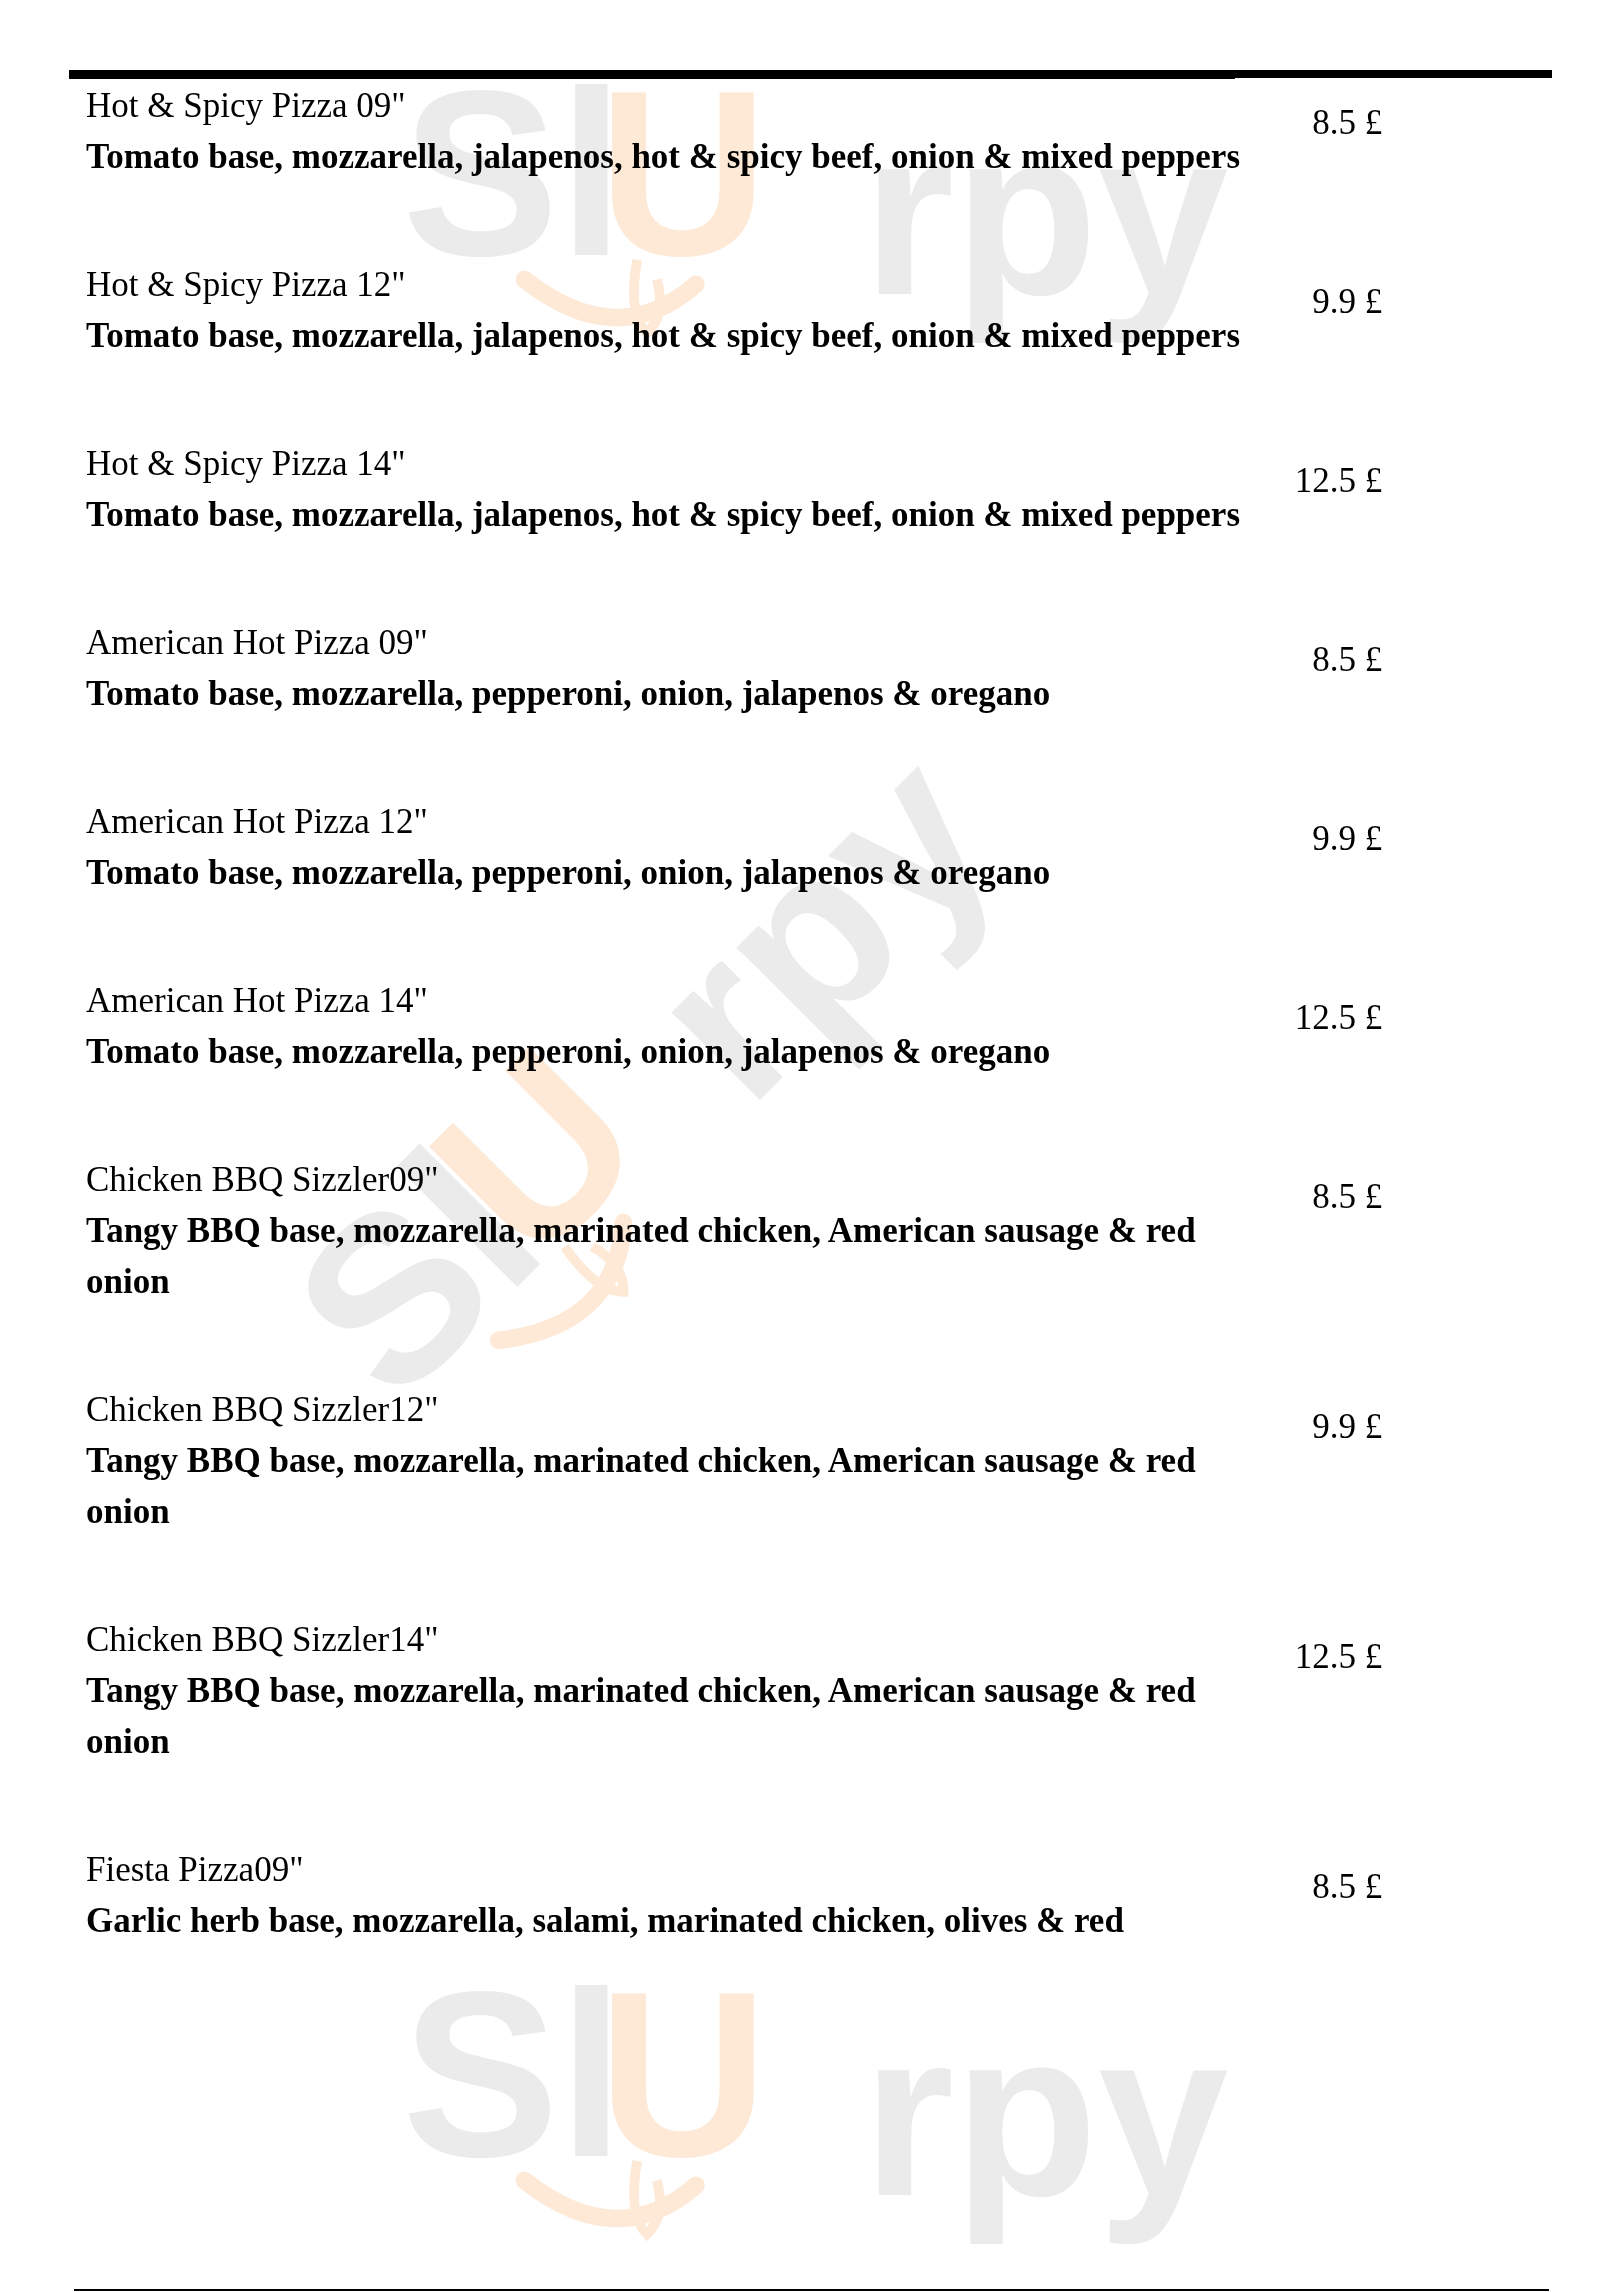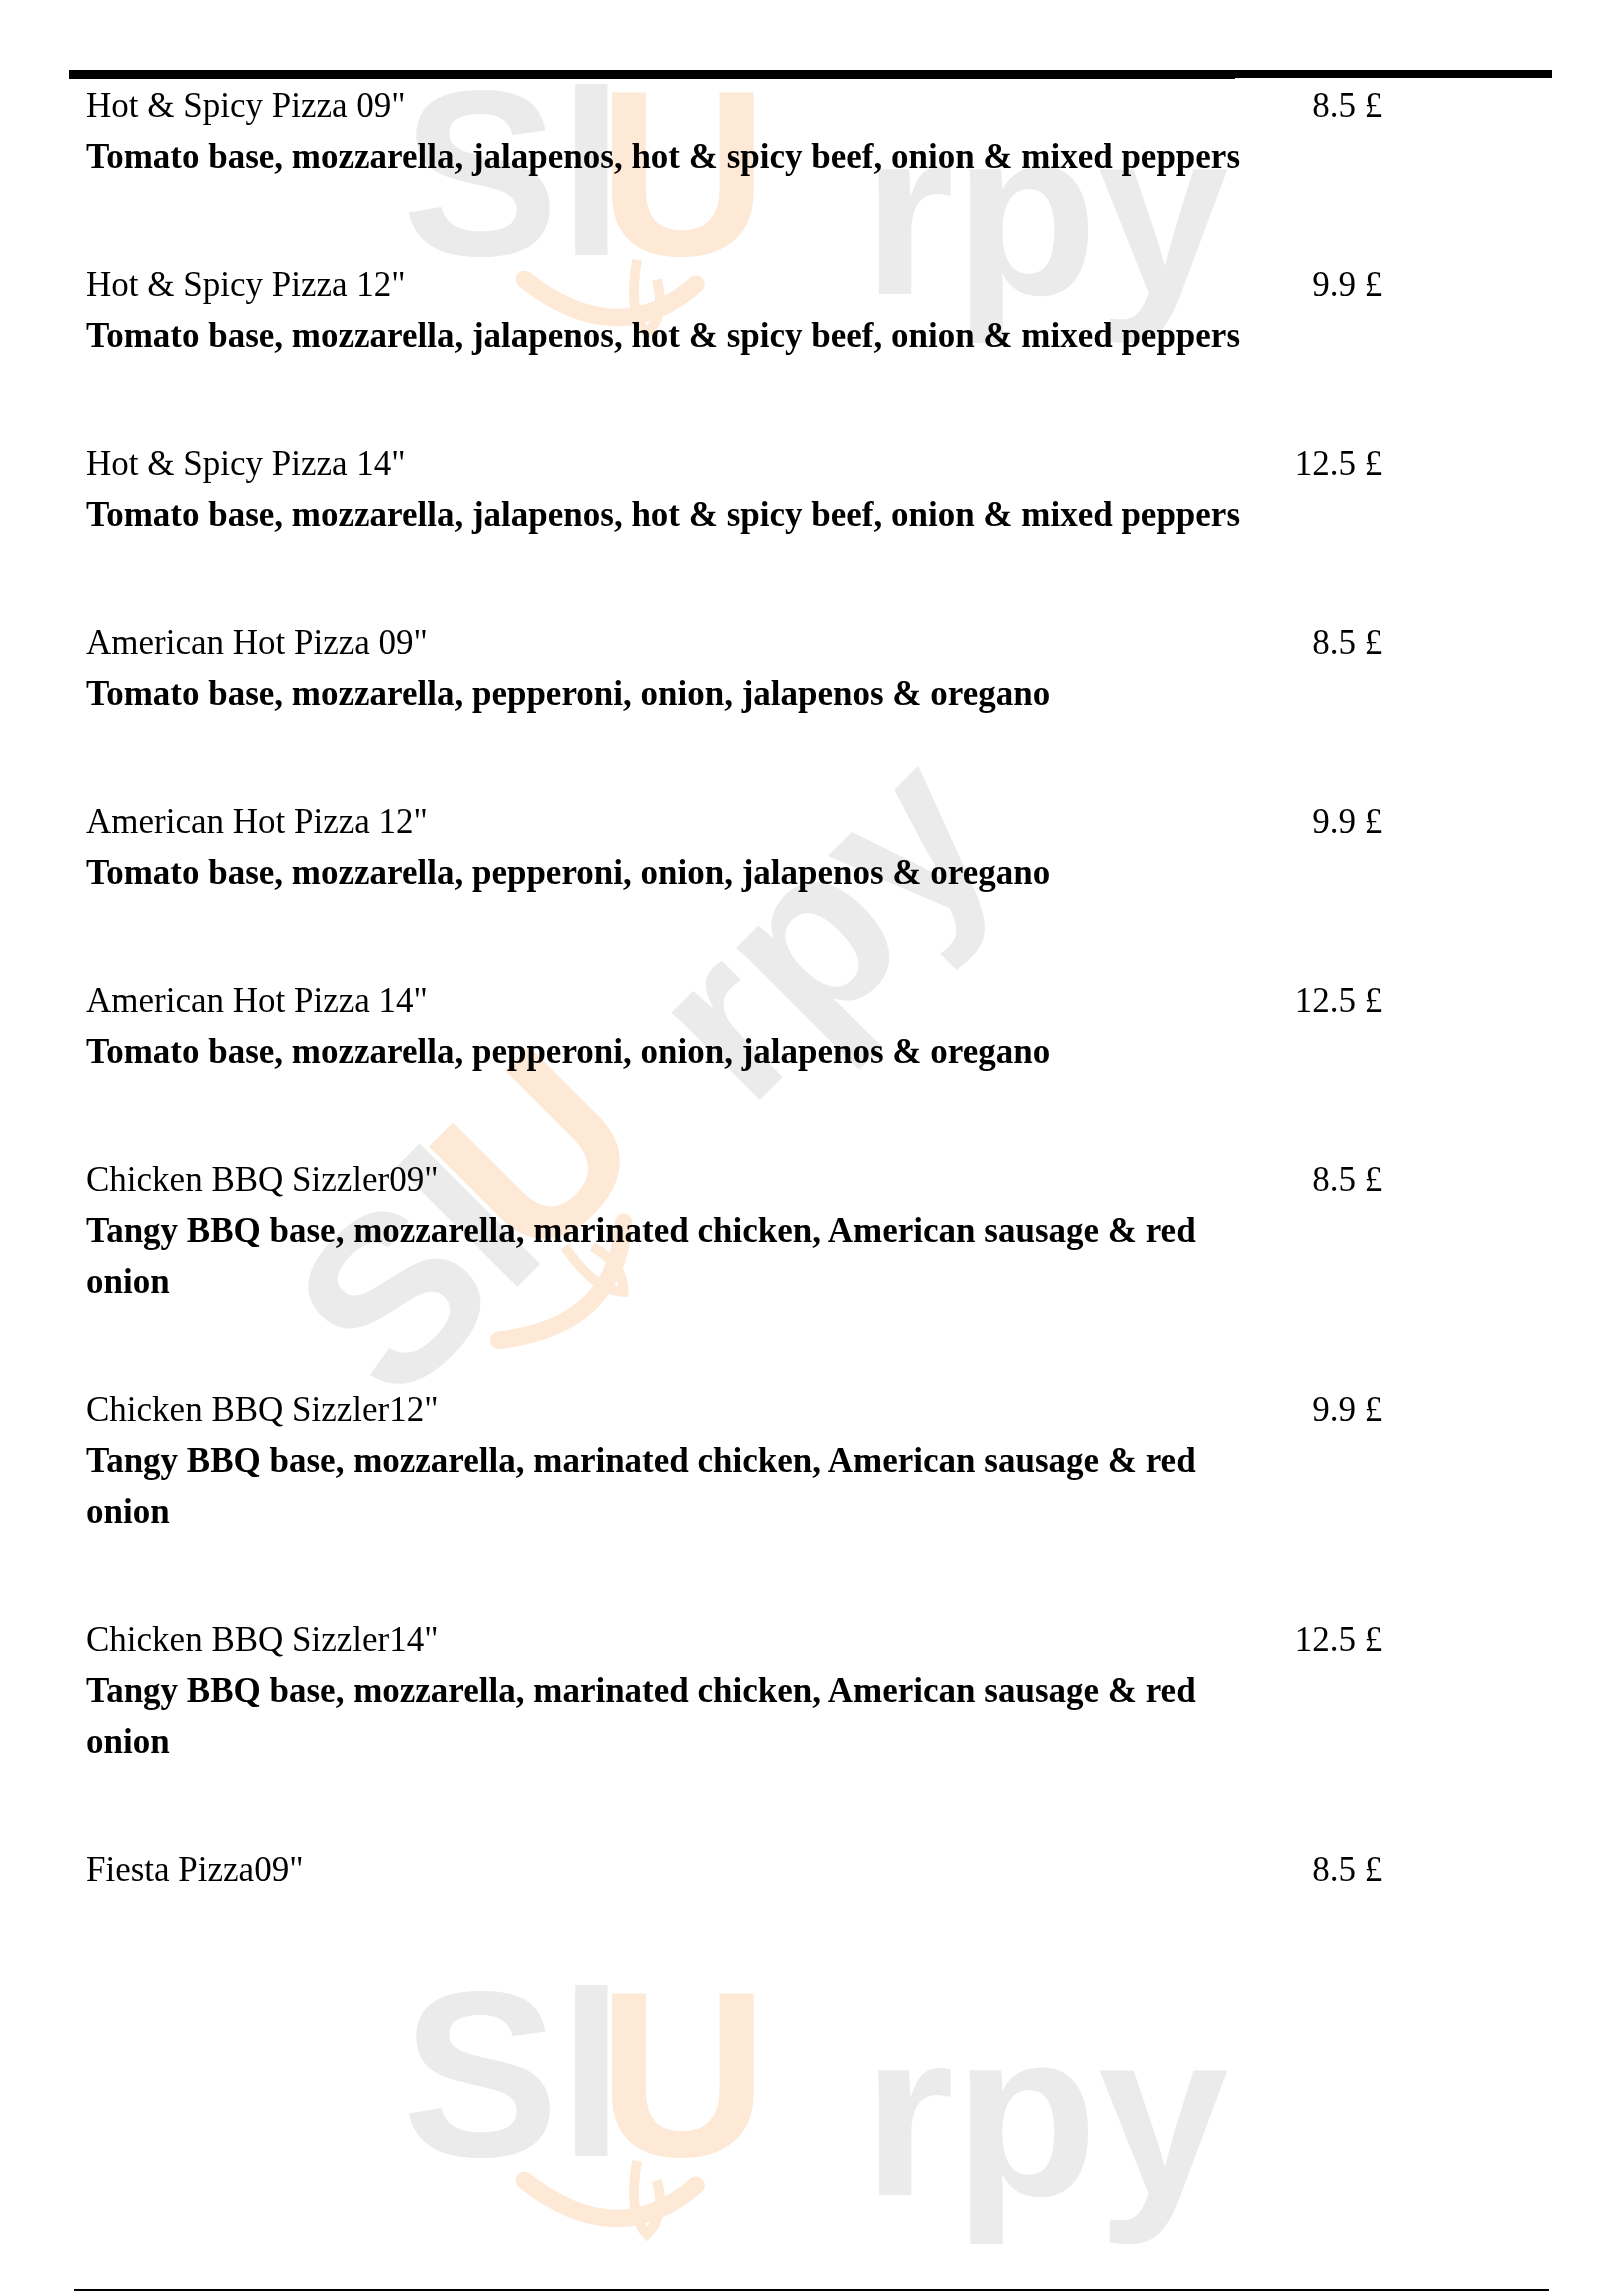--- a/index.html
+++ b/index.html
@@ -11,21 +11,21 @@
 
     .rule-top { position: absolute; left: 69px; top: 70px; width: 1483px; height: 7.8px; background: #000; z-index: 2; }
     .rule-top-step { position: absolute; left: 69px; top: 77px; width: 1166px; height: 2px; background: #000; z-index: 2; }
     .rule-bottom { position: absolute; left: 74px; top: 2289px; width: 1475px; height: 2px; background: #000; z-index: 2; }
 
     .menu { position: absolute; left: 86px; top: 80px; width: 1304px; z-index: 1; }
     .item { position: relative; margin-bottom: 77px; }
     .item-text { width: 1157px; font-size: 35px; line-height: 51px; }
     .item-name { display: block; }
     .item-desc { display: block; font-weight: bold; }
-    .item-price { position: absolute; right: 7.8px; top: 0; font-size: 35px; line-height: 51px; text-align: left; white-space: nowrap; }
+    .item-price { position: absolute; right: 7.8px; top: 17px; font-size: 35px; line-height: 51px; text-align: left; white-space: nowrap; }
   </style>
 </head>
 <body>
 
 <div class="watermark" style="left:402px; top:59px;">
   <svg width="833" height="294" viewBox="0 0 850 300">
     <text x="0" y="200" font-family="Liberation Sans, sans-serif" font-weight="bold" font-size="240" fill="#ebebeb">Sl</text>
     <text x="200" y="200" font-family="Liberation Sans, sans-serif" font-weight="bold" font-size="240" fill="#fde9d6">U</text>
     <text x="470" y="240" font-family="Liberation Sans, sans-serif" font-weight="bold" font-size="240" fill="#ebebeb">rpy</text>
     <path d="M125 225 Q 220 300 300 230" stroke="#fde9d6" stroke-width="18" fill="none" stroke-linecap="round"></path>
@@ -117,17 +117,18 @@
   <div class="item">
     <div class="item-text">
       <span class="item-name">Chicken BBQ Sizzler14"</span>
       <span class="item-desc">Tangy BBQ base, mozzarella, marinated chicken, American sausage &amp; red onion</span>
     </div>
     <span class="item-price">12.5 £</span>
   </div>
   <div class="item">
     <div class="item-text">
       <span class="item-name">Fiesta Pizza09"</span>
+      <span class="item-desc">Garlic herb base, mozzarella, salami, marinated chicken, olives &amp; red</span>
     </div>
     <span class="item-price">8.5 £</span>
   </div>
 </div>
 
 
 </body></html>

